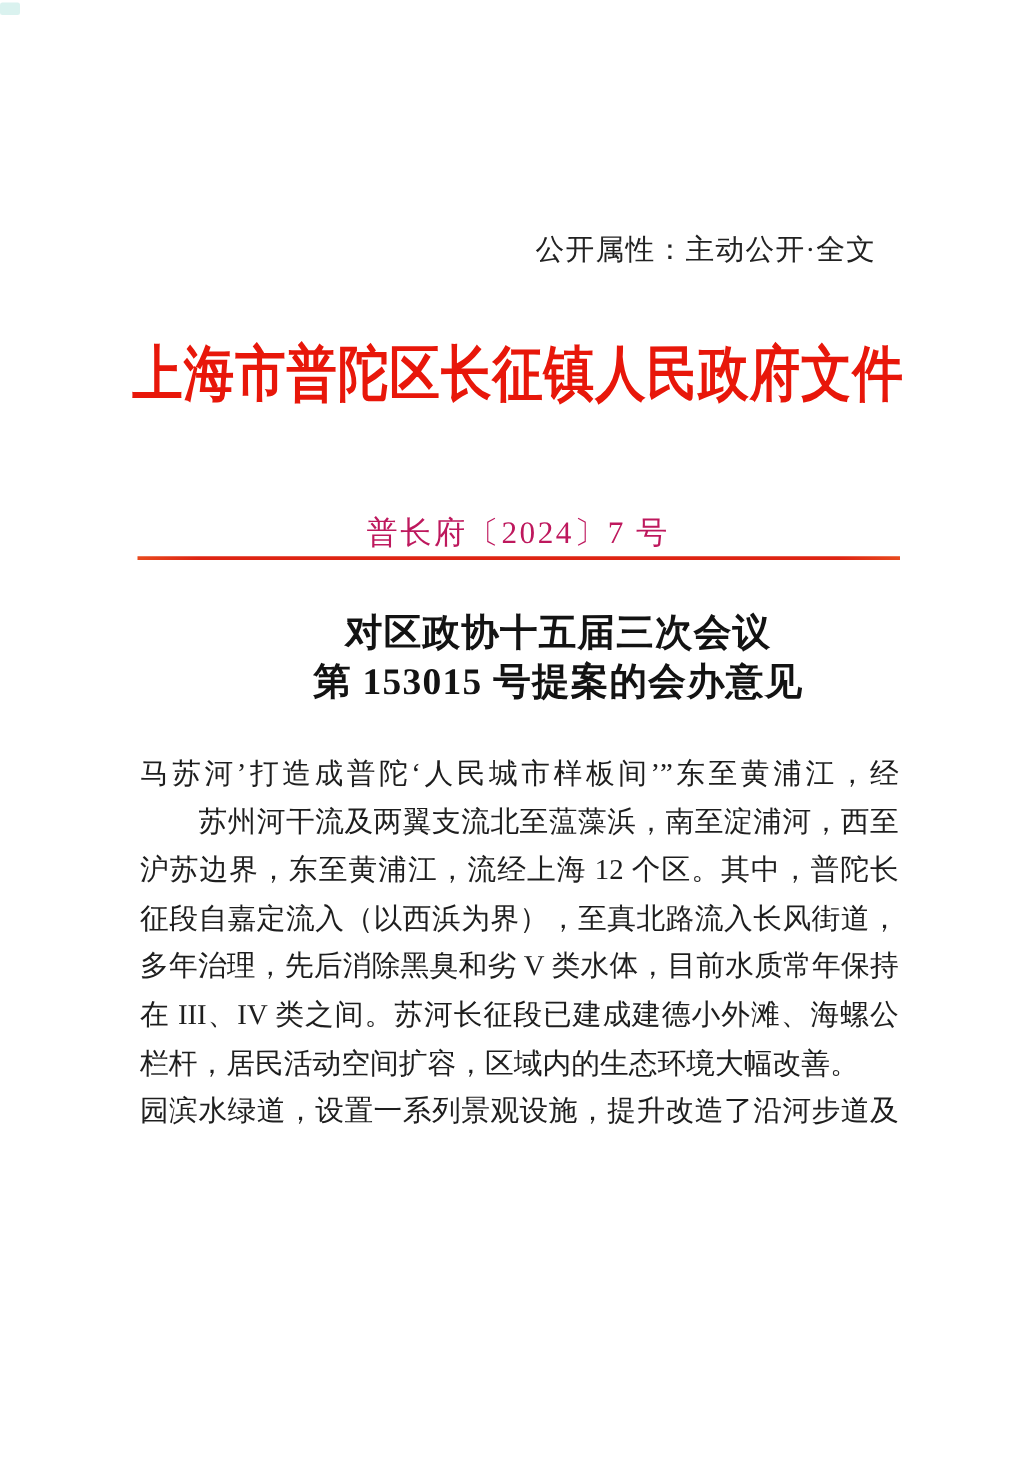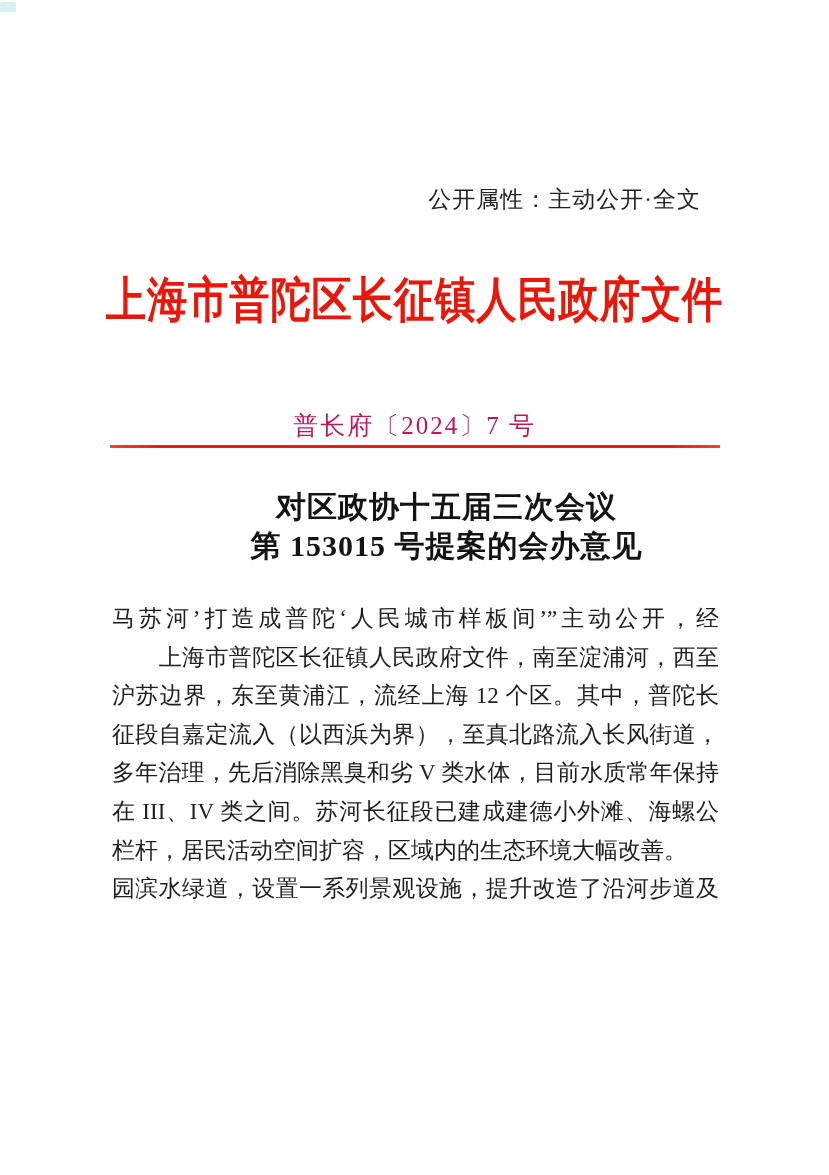--- a/index.html
+++ b/index.html
@@ -93,22 +93,22 @@
 
   <div class="red-rule"></div>
 
   <div class="subject">
     <div>对区政协十五届三次会议</div>
     <div>第 153015 号提案的会办意见</div>
   </div>
 
   <div class="doc-body">
     <div>
-        <div class="line">马苏河’打造成普陀‘人民城市样板间’”主动公开，经</div>
-        <div class="line">　　上海市普陀区长征镇人民政府文件，南至淀浦河，西至</div>
+        <div class="line">马苏河’打造成普陀‘人民城市样板间’”东至黄浦江，经</div>
+        <div class="line">　　苏州河干流及两翼支流北至蕰藻浜，南至淀浦河，西至</div>
         <div class="line">沪苏边界，东至黄浦江，流经上海 12 个区。其中，普陀长</div>
         <div class="line">征段自嘉定流入（以西浜为界），至真北路流入长风街道，</div>
         <div class="line">多年治理，先后消除黑臭和劣 V 类水体，目前水质常年保持</div>
         <div class="line">在 III、IV 类之间。苏河长征段已建成建德小外滩、海螺公</div>
         <div class="line last">栏杆，居民活动空间扩容，区域内的生态环境大幅改善。</div>
         <div class="line">园滨水绿道，设置一系列景观设施，提升改造了沿河步道及</div>
       </div>
   </div>
 
   <div class="pageno">1</div>

